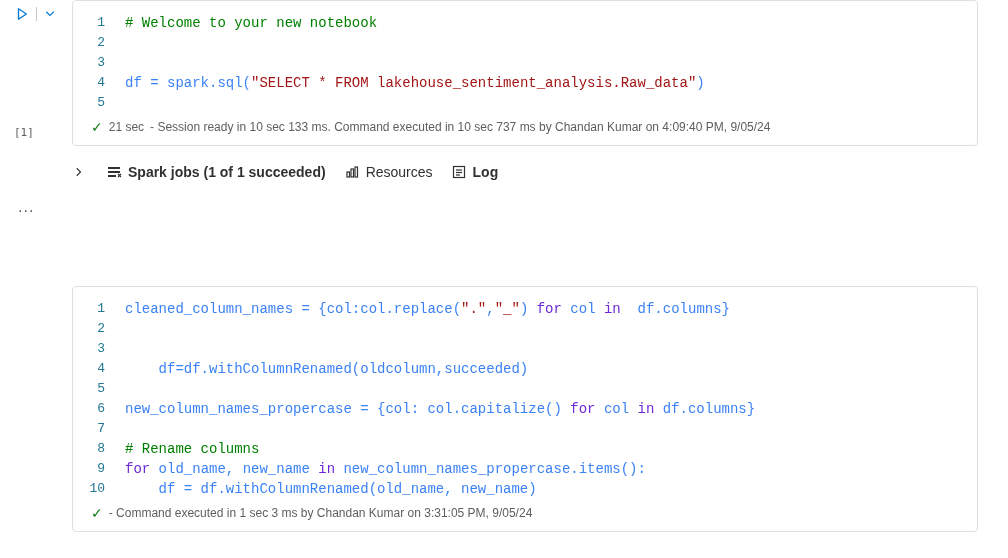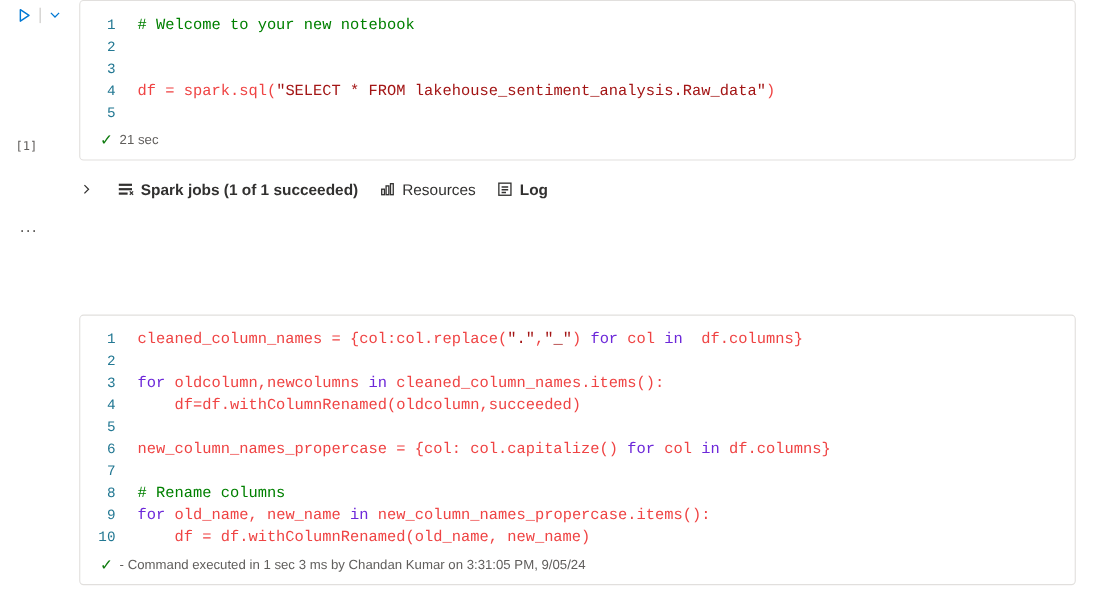--- a/index.html
+++ b/index.html
@@ -72,21 +72,21 @@
       padding-right: 20px;
       color: #237893;
       font-size: 13px;
       user-select: none;
       flex-shrink: 0;
     }
     .code-content { white-space: pre; }
     .tok-comment { color: #008000; margin-top: 24px; }
     .tok-string { color: #a31515; }
     .tok-keyword { color: #6d28d9; }
-    .tok-default { color: #ef4444; }
+    .tok-default { color: #3b82f6; }
     .status-line {
       display: flex;
       align-items: center;
       gap: 6px;
       padding: 2px 0 0 18px;
       font-size: 12px;
       color: #605e5c;
     }
     .status-line .check {
       color: #107c10;
@@ -166,20 +166,21 @@
             <span class="code-content"><span class="tok-default">df = spark.sql(</span><span class="tok-string">"SELECT * FROM lakehouse_sentiment_analysis.Raw_data"</span><span class="tok-default">)</span></span>
           </div>
           <div class="code-line">
             <span class="line-num">5</span>
             <span class="code-content">&nbsp;</span>
           </div>
         </div>
       <div class="status-line">
         <span class="check">✓</span>
         <span>21 sec</span>
+        <span>- Session ready in 10 sec 133 ms. Command executed in 10 sec 737 ms by Chandan Kumar on 4:09:40 PM, 9/05/24</span>
       </div>
     </div>
   </div>
 
   <div class="cell-wrapper">
     <div class="gutter gutter-empty"></div>
     <div class="cell-plain">
       <div class="output-bar">
         <span class="chevron-right">
           <svg viewBox="0 0 16 16" width="12" height="12">
@@ -233,21 +234,20 @@
           <div class="code-line">
             <span class="line-num">1</span>
             <span class="code-content"><span class="tok-default">cleaned_column_names = {col:col.replace(</span><span class="tok-string">"."</span><span class="tok-default">,</span><span class="tok-string">"_"</span><span class="tok-default">) </span><span class="tok-keyword">for</span><span class="tok-default"> col </span><span class="tok-keyword">in</span><span class="tok-default">  df.columns}</span></span>
           </div>
           <div class="code-line">
             <span class="line-num">2</span>
             <span class="code-content">&nbsp;</span>
           </div>
           <div class="code-line">
             <span class="line-num">3</span>
-            <span class="code-content"><span class="tok-keyword">for</span><span class="tok-default"> oldcolumn,newcolumns </span><span class="tok-keyword">in</span><span class="tok-default"> cleaned_column_names.items():</span></span>
           </div>
           <div class="code-line">
             <span class="line-num">4</span>
             <span class="code-content"><span class="tok-default">    df=df.withColumnRenamed(oldcolumn,succeeded)</span></span>
           </div>
           <div class="code-line">
             <span class="line-num">5</span>
             <span class="code-content">&nbsp;</span>
           </div>
           <div class="code-line">

